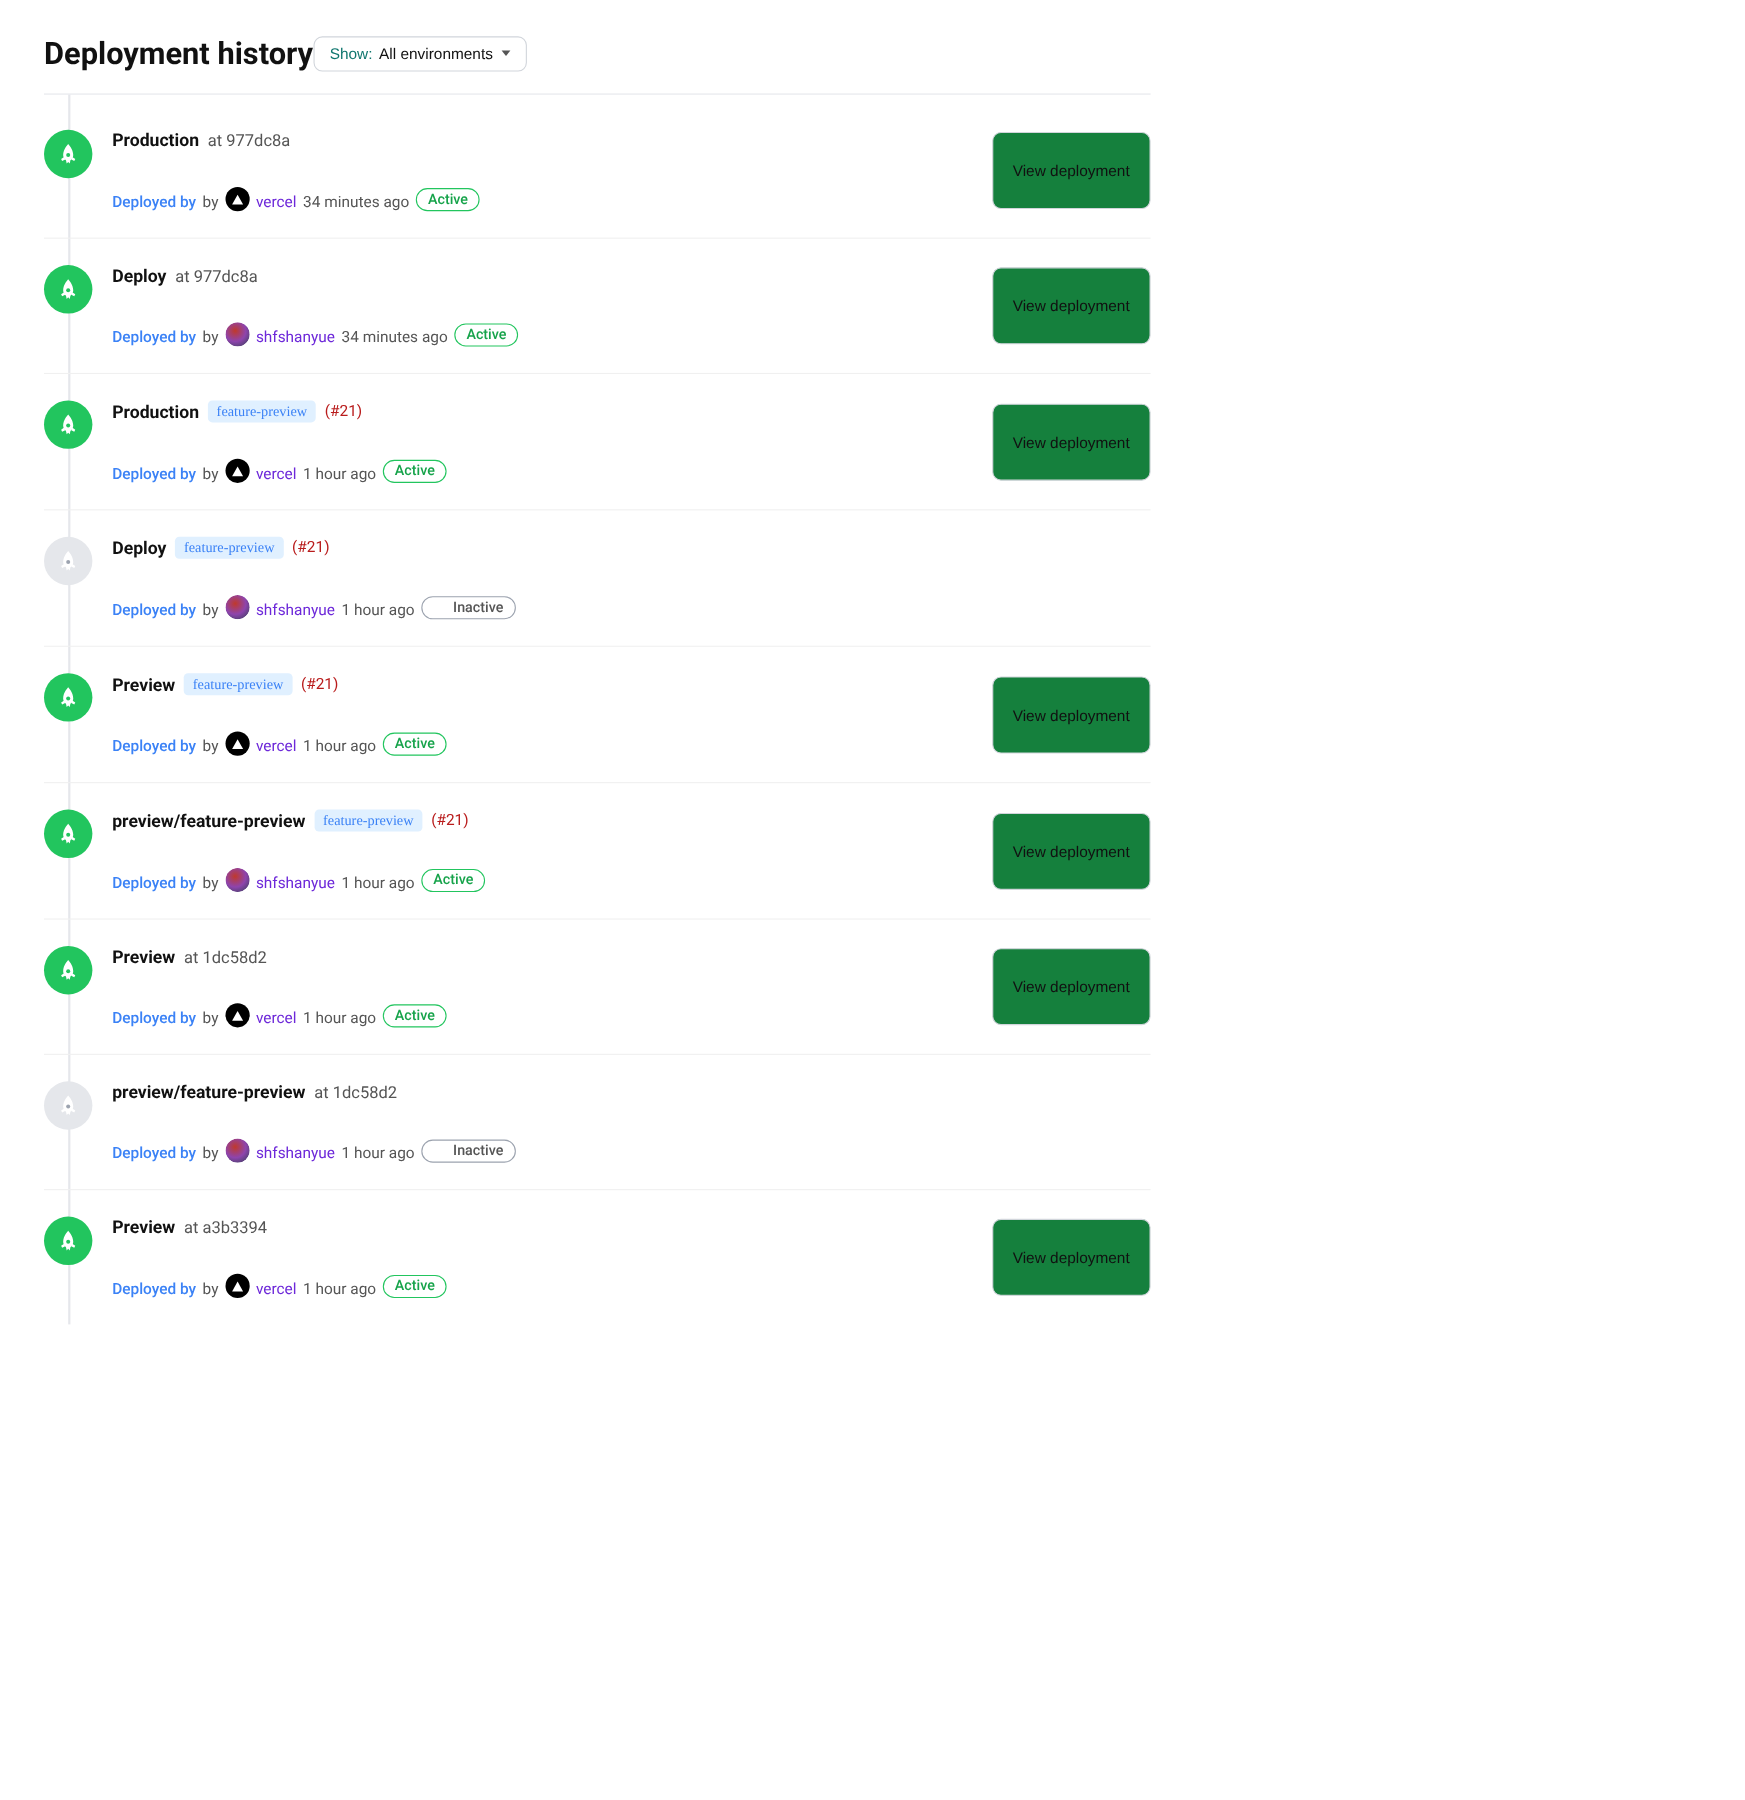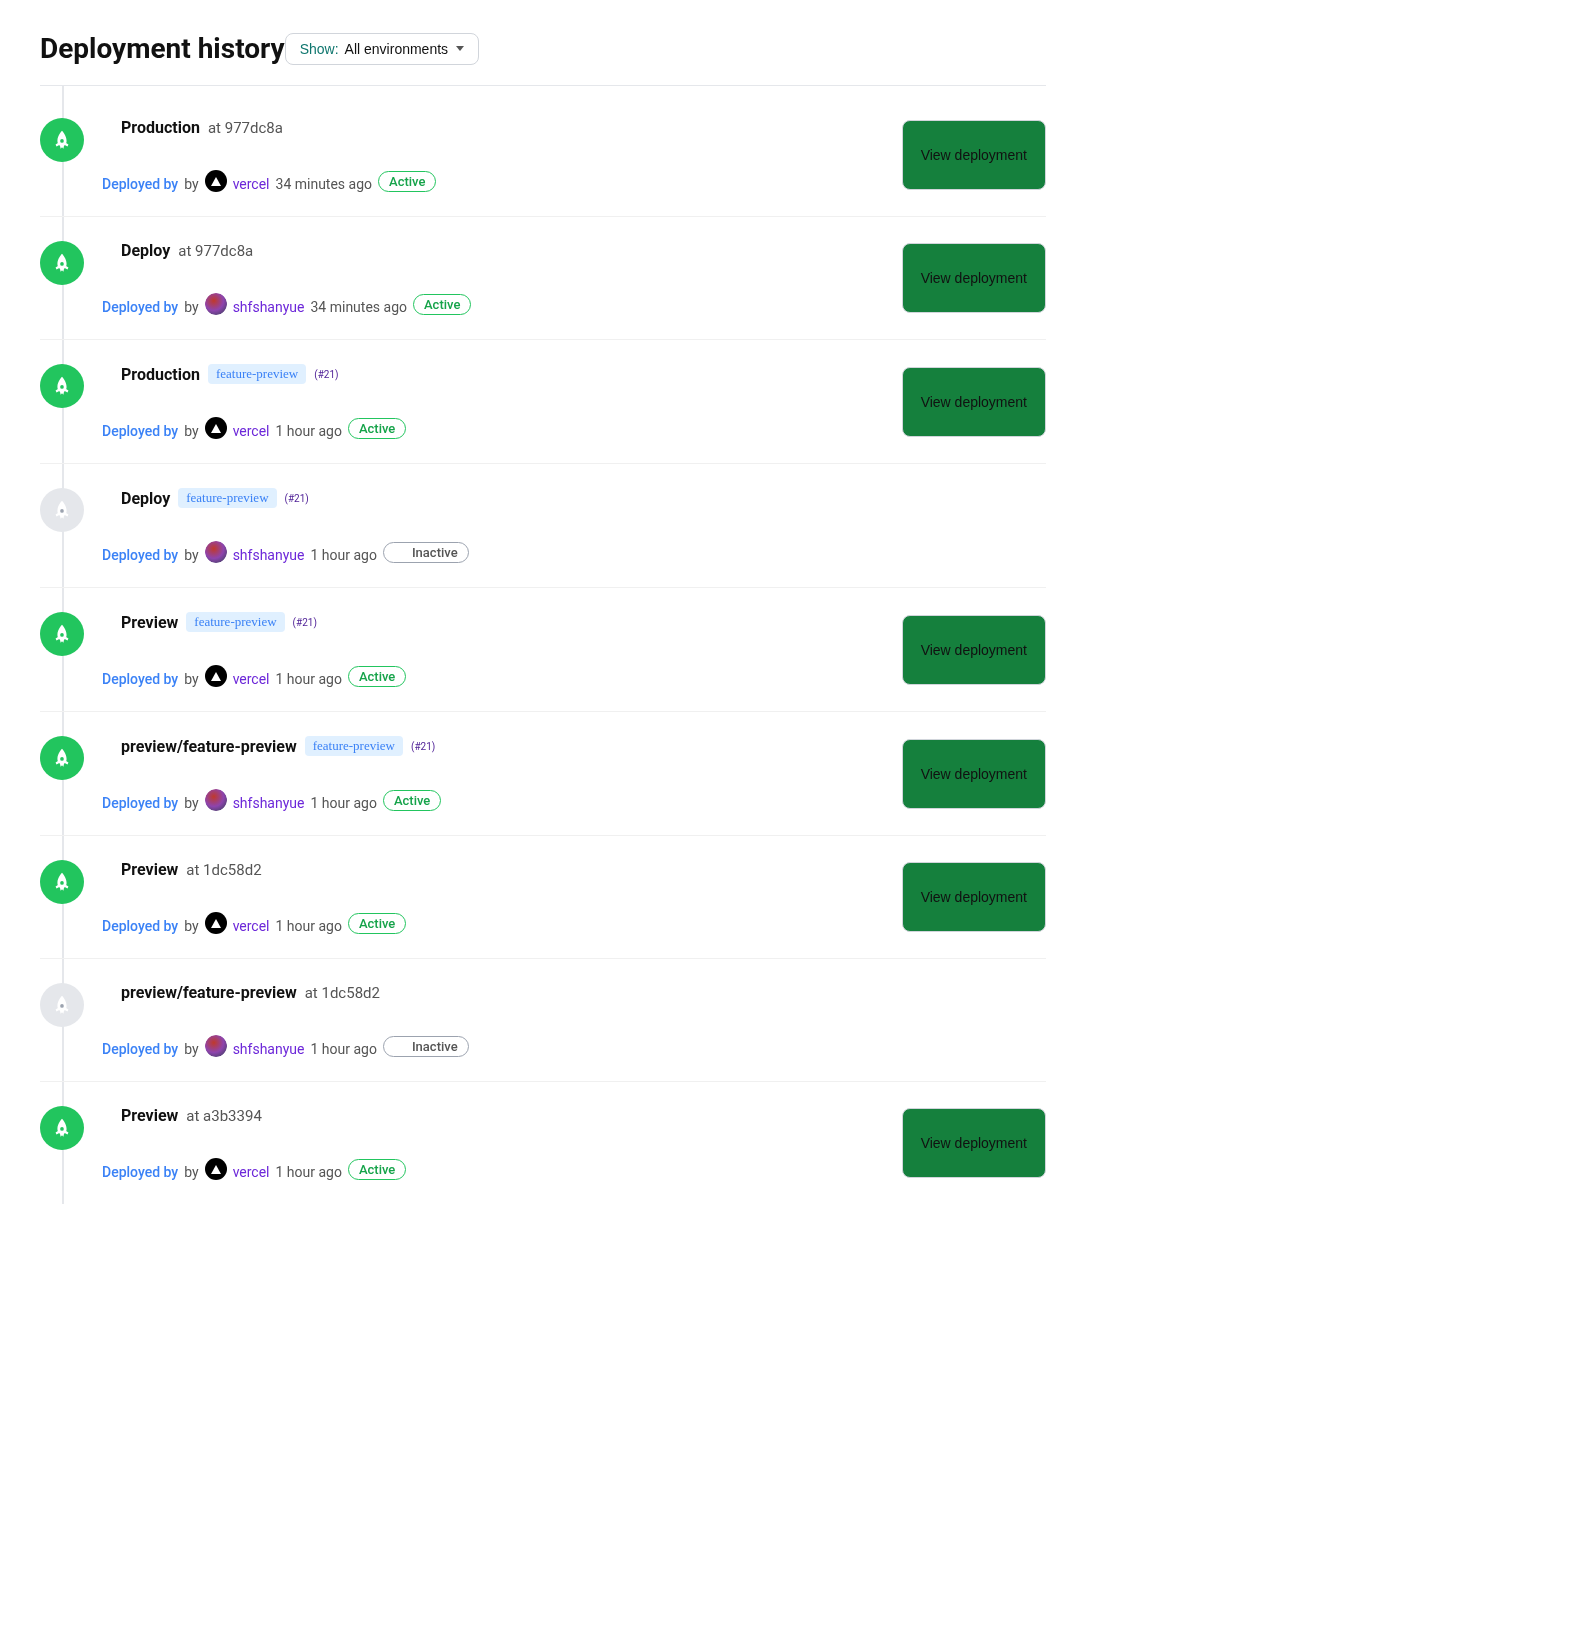--- a/index.html
+++ b/index.html
@@ -83,43 +83,42 @@
     }
     .deployment-info {
       flex: 1;
     }
     .deployment-name-row {
       display: flex;
       align-items: center;
       gap: 8px;
       margin-bottom: 6px;
       flex-wrap: wrap;
-      margin-left: 19px;
     }
     .deployment-name {
       font-size: 16px;
       font-weight: 700;
       color: #111;
     }
     .deployment-hash {
       font-size: 15px;
       font-weight: 400;
       color: #555;
     }
     .branch-tag {
       background: #e0f0ff;
       color: #3b82f6;
       font-family: Liberation Serif, serif;
       font-size: 13px;
       padding: 2px 8px;
       border-radius: 4px;
     }
     .pr-ref {
-      font-size: 10px;
-      color: #4c1d95;
+      font-size: 14px;
+      color: #b91c1c;
       text-align: center;
     }
     .deployment-meta {
       display: flex;
       align-items: flex-end;
       gap: 6px;
       font-size: 14px;
       flex-wrap: wrap;
     }
     .deployed-label {

